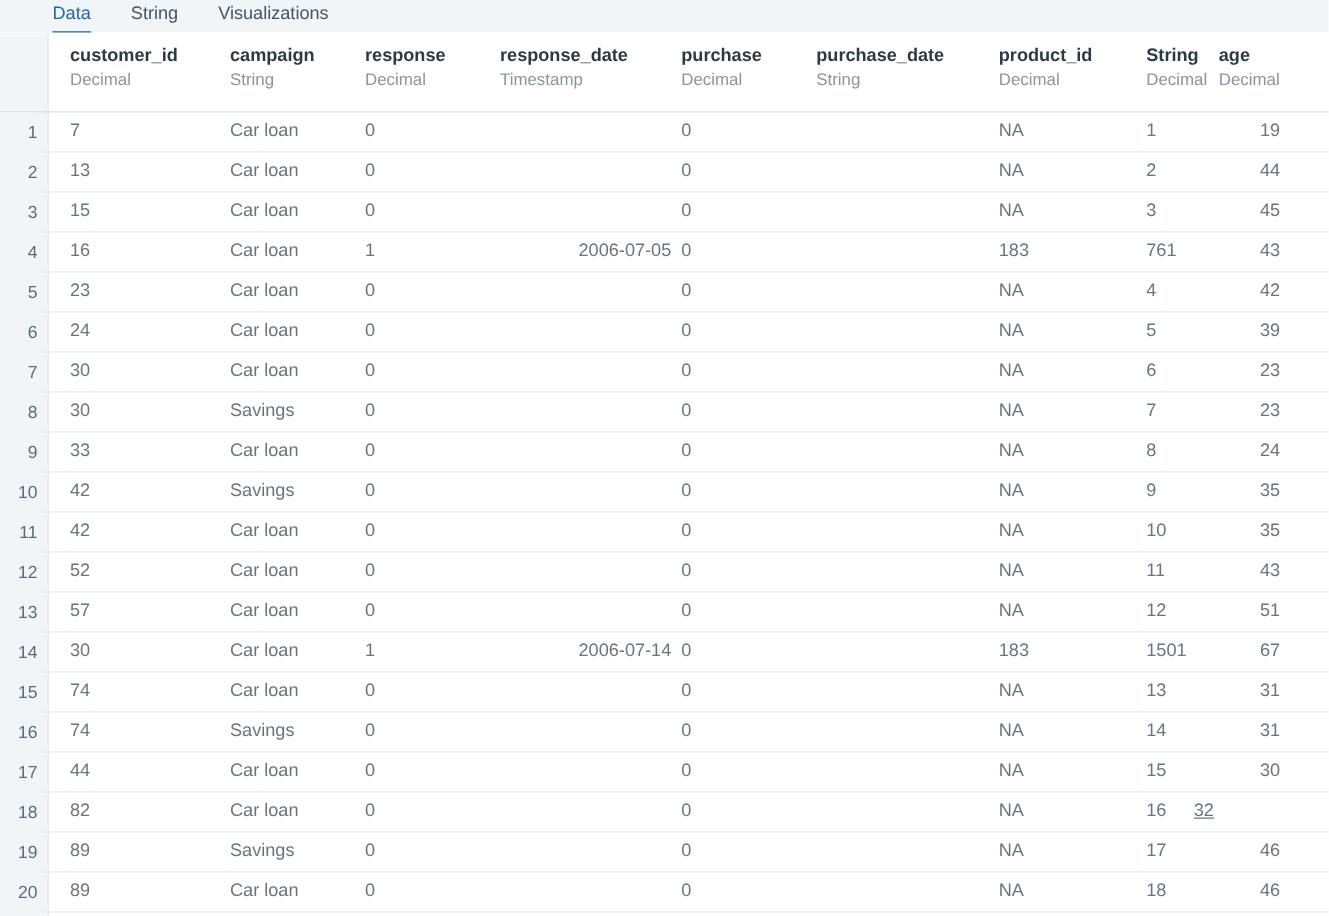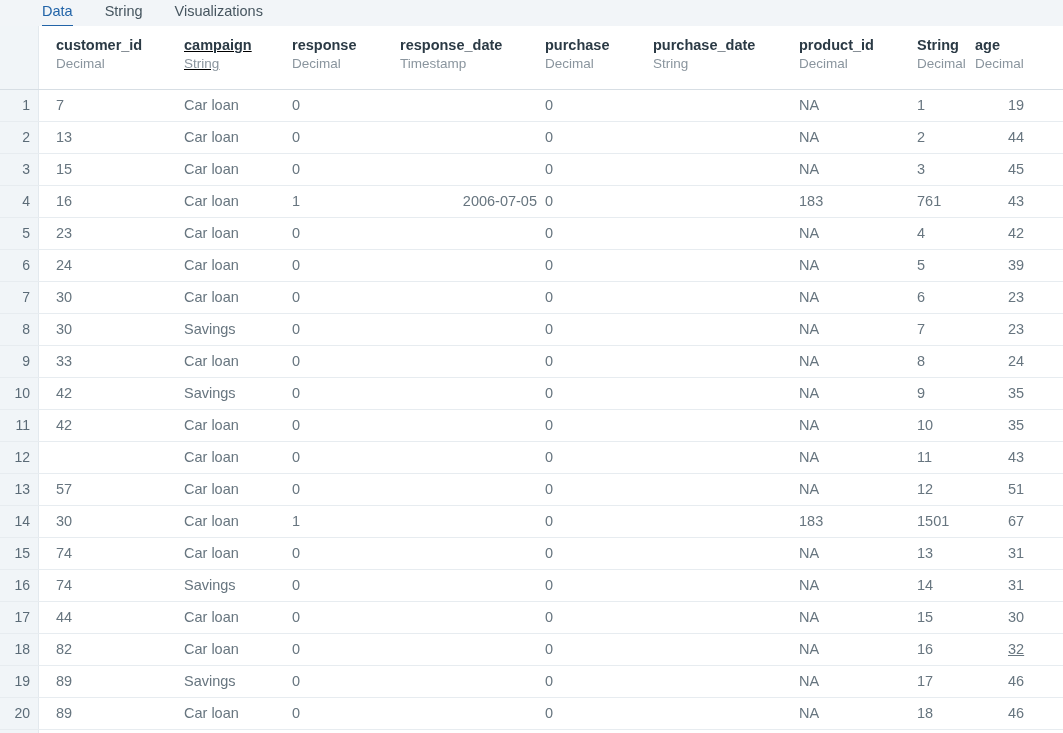--- a/index.html
+++ b/index.html
@@ -136,21 +136,21 @@
     <div class="tab">Visualizations</div>
   </div>
 
 <div class="grid">
   <div class="gutter-bg"></div>
   <div class="header" id="header">
       <div class="hcell" style="left: 56px;">
         <div class="hname">customer_id</div>
         <div class="htype">Decimal</div>
       </div>
-      <div class="hcell" style="left: 184px; text-decoration: underline;">
+      <div class="hcell" style="left: 184px;">
         <div class="hname">campaign</div>
         <div class="htype">String</div>
       </div>
       <div class="hcell" style="left: 292px;">
         <div class="hname">response</div>
         <div class="htype">Decimal</div>
       </div>
       <div class="hcell" style="left: 400px;">
         <div class="hname">response_date</div>
         <div class="htype">Timestamp</div>
@@ -304,20 +304,21 @@
         <div class="cell" style="left: 292px; width: 100px;">0</div>
         <div class="cell right" style="left: 400px; width: 137px;"></div>
         <div class="cell" style="left: 545px; width: 100px;">0</div>
         <div class="cell" style="left: 653px; width: 138px;"></div>
         <div class="cell" style="left: 799px; width: 110px;">NA</div>
         <div class="cell" style="left: 917px; width: 83px;">10</div>
         <div class="cell" style="left: 1008px; width: 55px;">35</div>
       </div>
       <div class="row">
         <div class="rownum">12</div>
+        <div class="cell" style="left: 56px; width: 120px;">52</div>
         <div class="cell" style="left: 184px; width: 100px;">Car loan</div>
         <div class="cell" style="left: 292px; width: 100px;">0</div>
         <div class="cell right" style="left: 400px; width: 137px;"></div>
         <div class="cell" style="left: 545px; width: 100px;">0</div>
         <div class="cell" style="left: 653px; width: 138px;"></div>
         <div class="cell" style="left: 799px; width: 110px;">NA</div>
         <div class="cell" style="left: 917px; width: 83px;">11</div>
         <div class="cell" style="left: 1008px; width: 55px;">43</div>
       </div>
       <div class="row">
@@ -330,20 +331,21 @@
         <div class="cell" style="left: 653px; width: 138px;"></div>
         <div class="cell" style="left: 799px; width: 110px;">NA</div>
         <div class="cell" style="left: 917px; width: 83px;">12</div>
         <div class="cell" style="left: 1008px; width: 55px;">51</div>
       </div>
       <div class="row">
         <div class="rownum">14</div>
         <div class="cell" style="left: 56px; width: 120px;">30</div>
         <div class="cell" style="left: 184px; width: 100px;">Car loan</div>
         <div class="cell" style="left: 292px; width: 100px;">1</div>
+        <div class="cell right" style="left: 400px; width: 137px;">2006-07-14</div>
         <div class="cell" style="left: 545px; width: 100px;">0</div>
         <div class="cell" style="left: 653px; width: 138px;"></div>
         <div class="cell" style="left: 799px; width: 110px;">183</div>
         <div class="cell" style="left: 917px; width: 83px;">1501</div>
         <div class="cell" style="left: 1008px; width: 55px;">67</div>
       </div>
       <div class="row">
         <div class="rownum">15</div>
         <div class="cell" style="left: 56px; width: 120px;">74</div>
         <div class="cell" style="left: 184px; width: 100px;">Car loan</div>
@@ -382,21 +384,21 @@
       <div class="row">
         <div class="rownum">18</div>
         <div class="cell" style="left: 56px; width: 120px;">82</div>
         <div class="cell" style="left: 184px; width: 100px;">Car loan</div>
         <div class="cell" style="left: 292px; width: 100px;">0</div>
         <div class="cell right" style="left: 400px; width: 137px;"></div>
         <div class="cell" style="left: 545px; width: 100px;">0</div>
         <div class="cell" style="left: 653px; width: 138px;"></div>
         <div class="cell" style="left: 799px; width: 110px;">NA</div>
         <div class="cell" style="left: 917px; width: 83px;">16</div>
-        <div class="cell" style="left: 1008px; width: 55px; text-decoration: underline;">32</div>
+        <div class="cell" style="left: 955px; width: 55px; text-decoration: underline;">32</div>
       </div>
       <div class="row">
         <div class="rownum">19</div>
         <div class="cell" style="left: 56px; width: 120px;">89</div>
         <div class="cell" style="left: 184px; width: 100px;">Savings</div>
         <div class="cell" style="left: 292px; width: 100px;">0</div>
         <div class="cell right" style="left: 400px; width: 137px;"></div>
         <div class="cell" style="left: 545px; width: 100px;">0</div>
         <div class="cell" style="left: 653px; width: 138px;"></div>
         <div class="cell" style="left: 799px; width: 110px;">NA</div>

